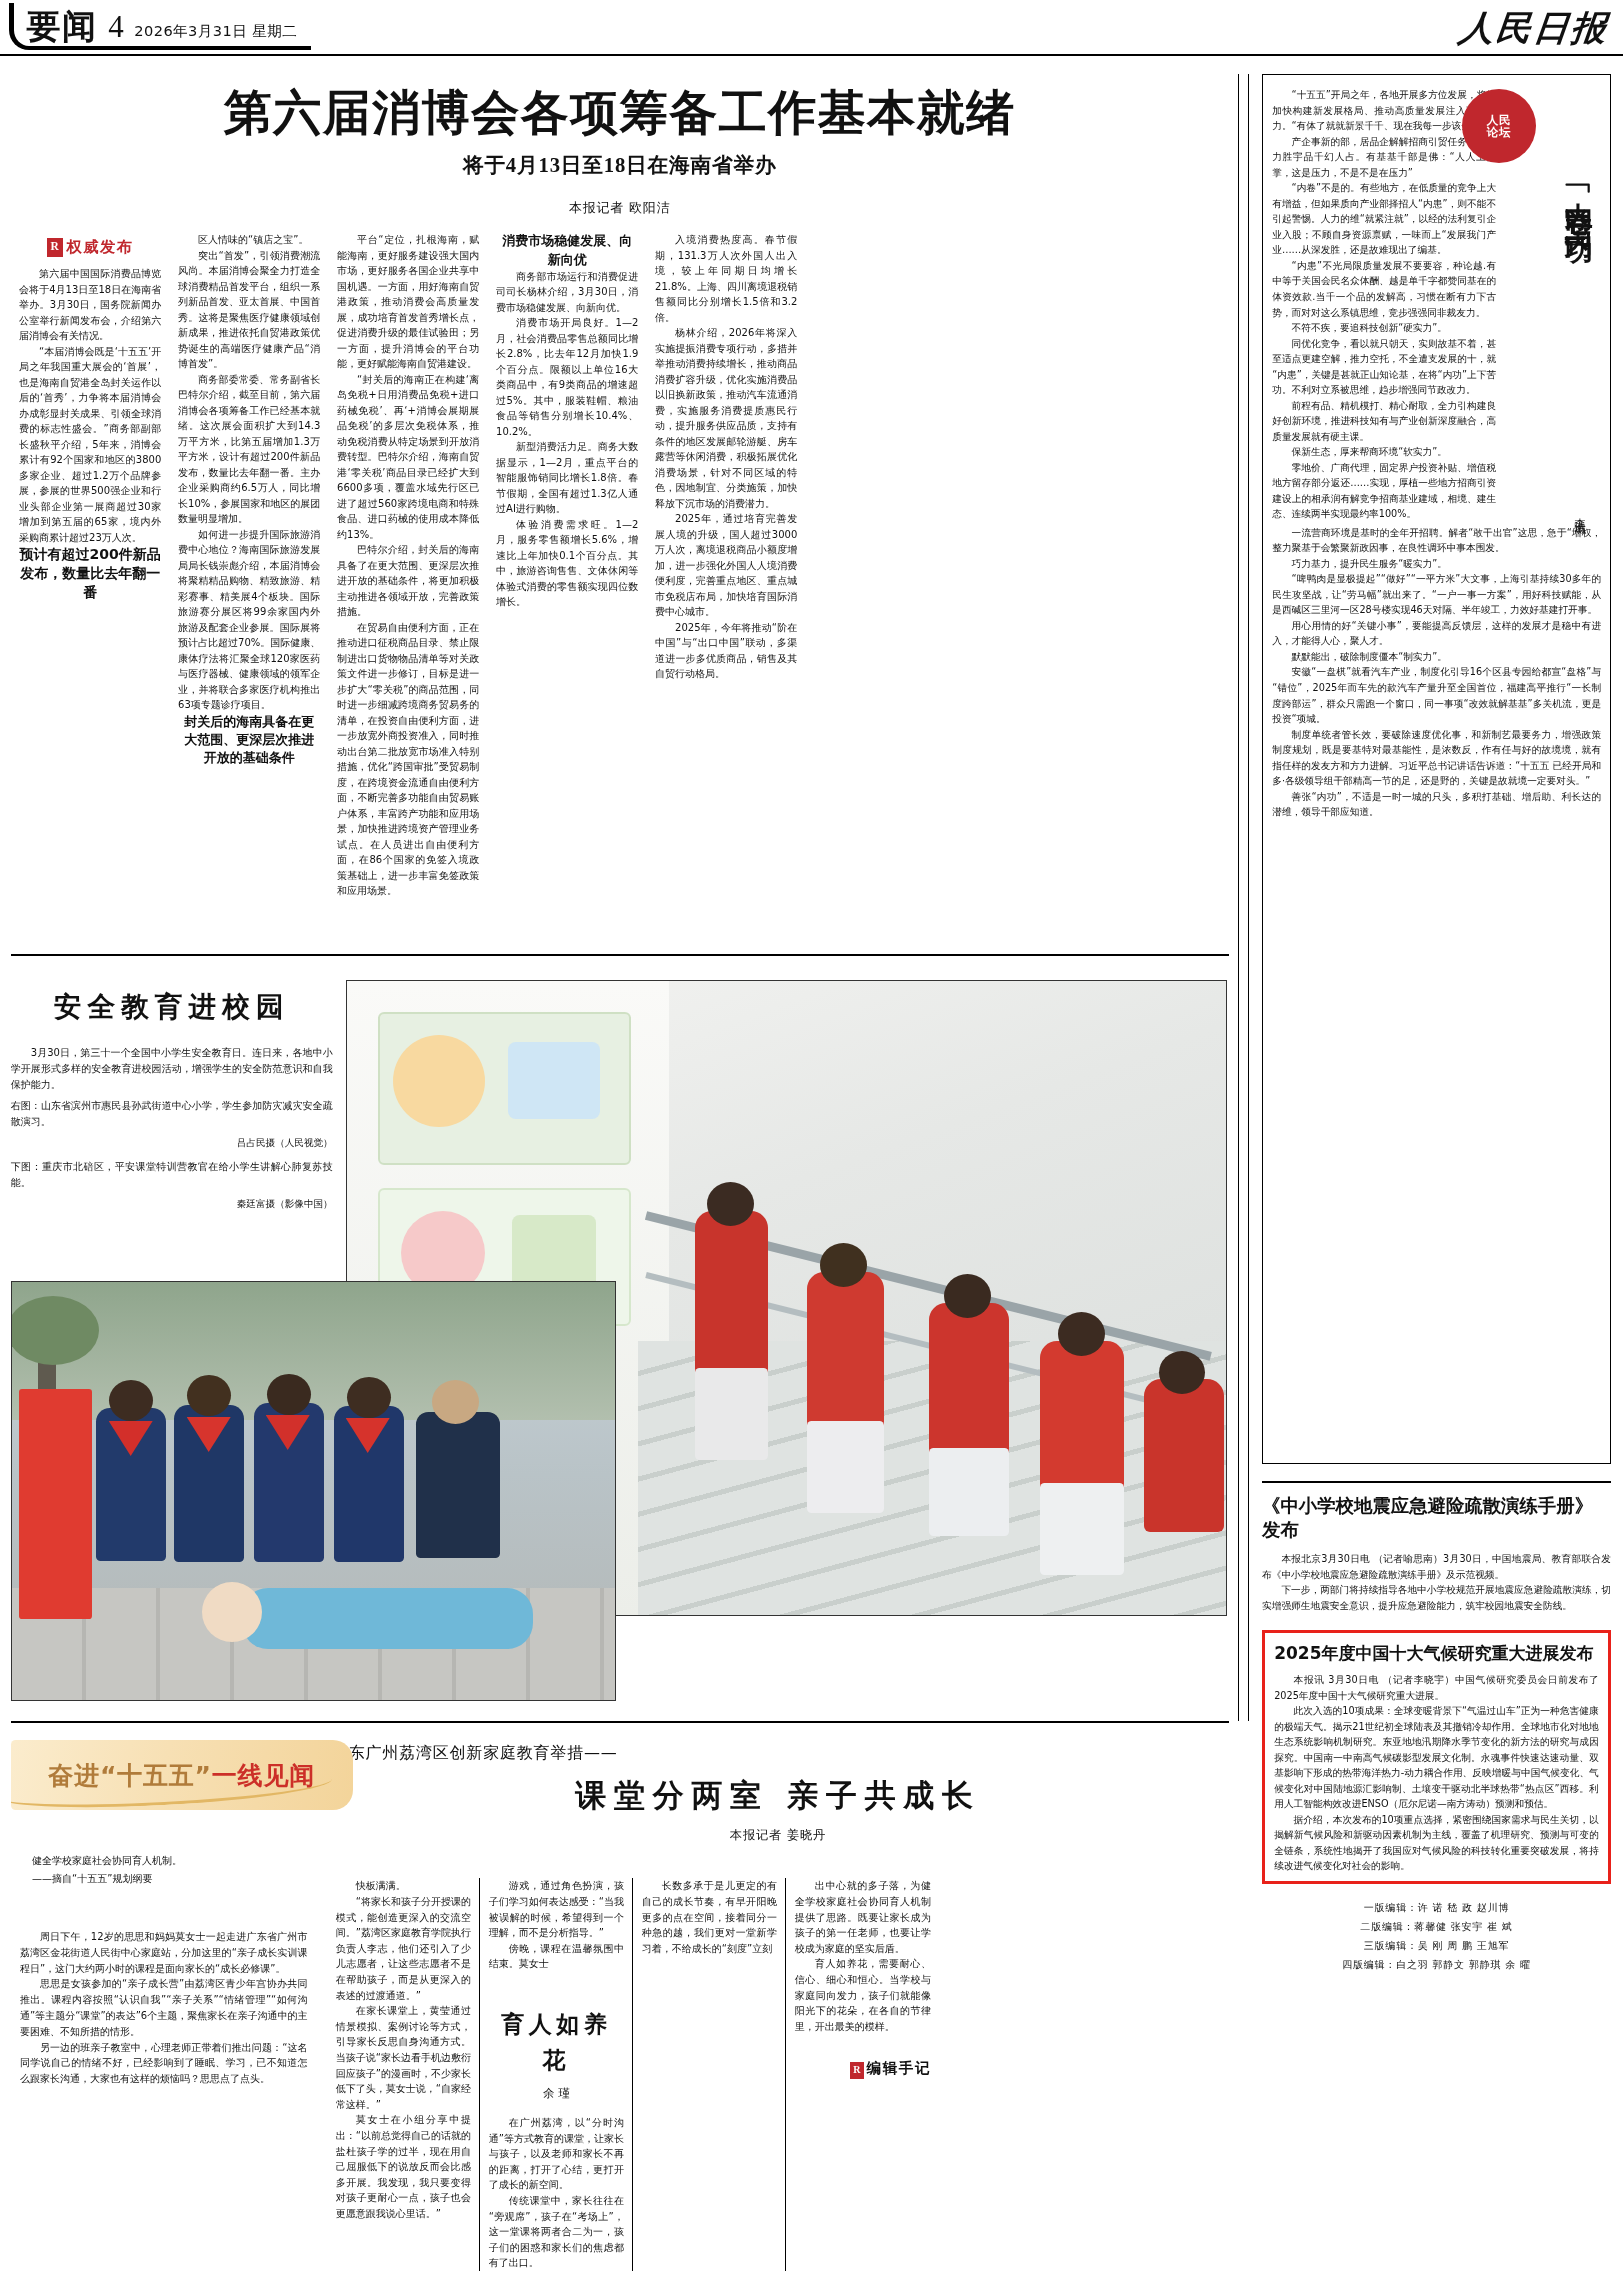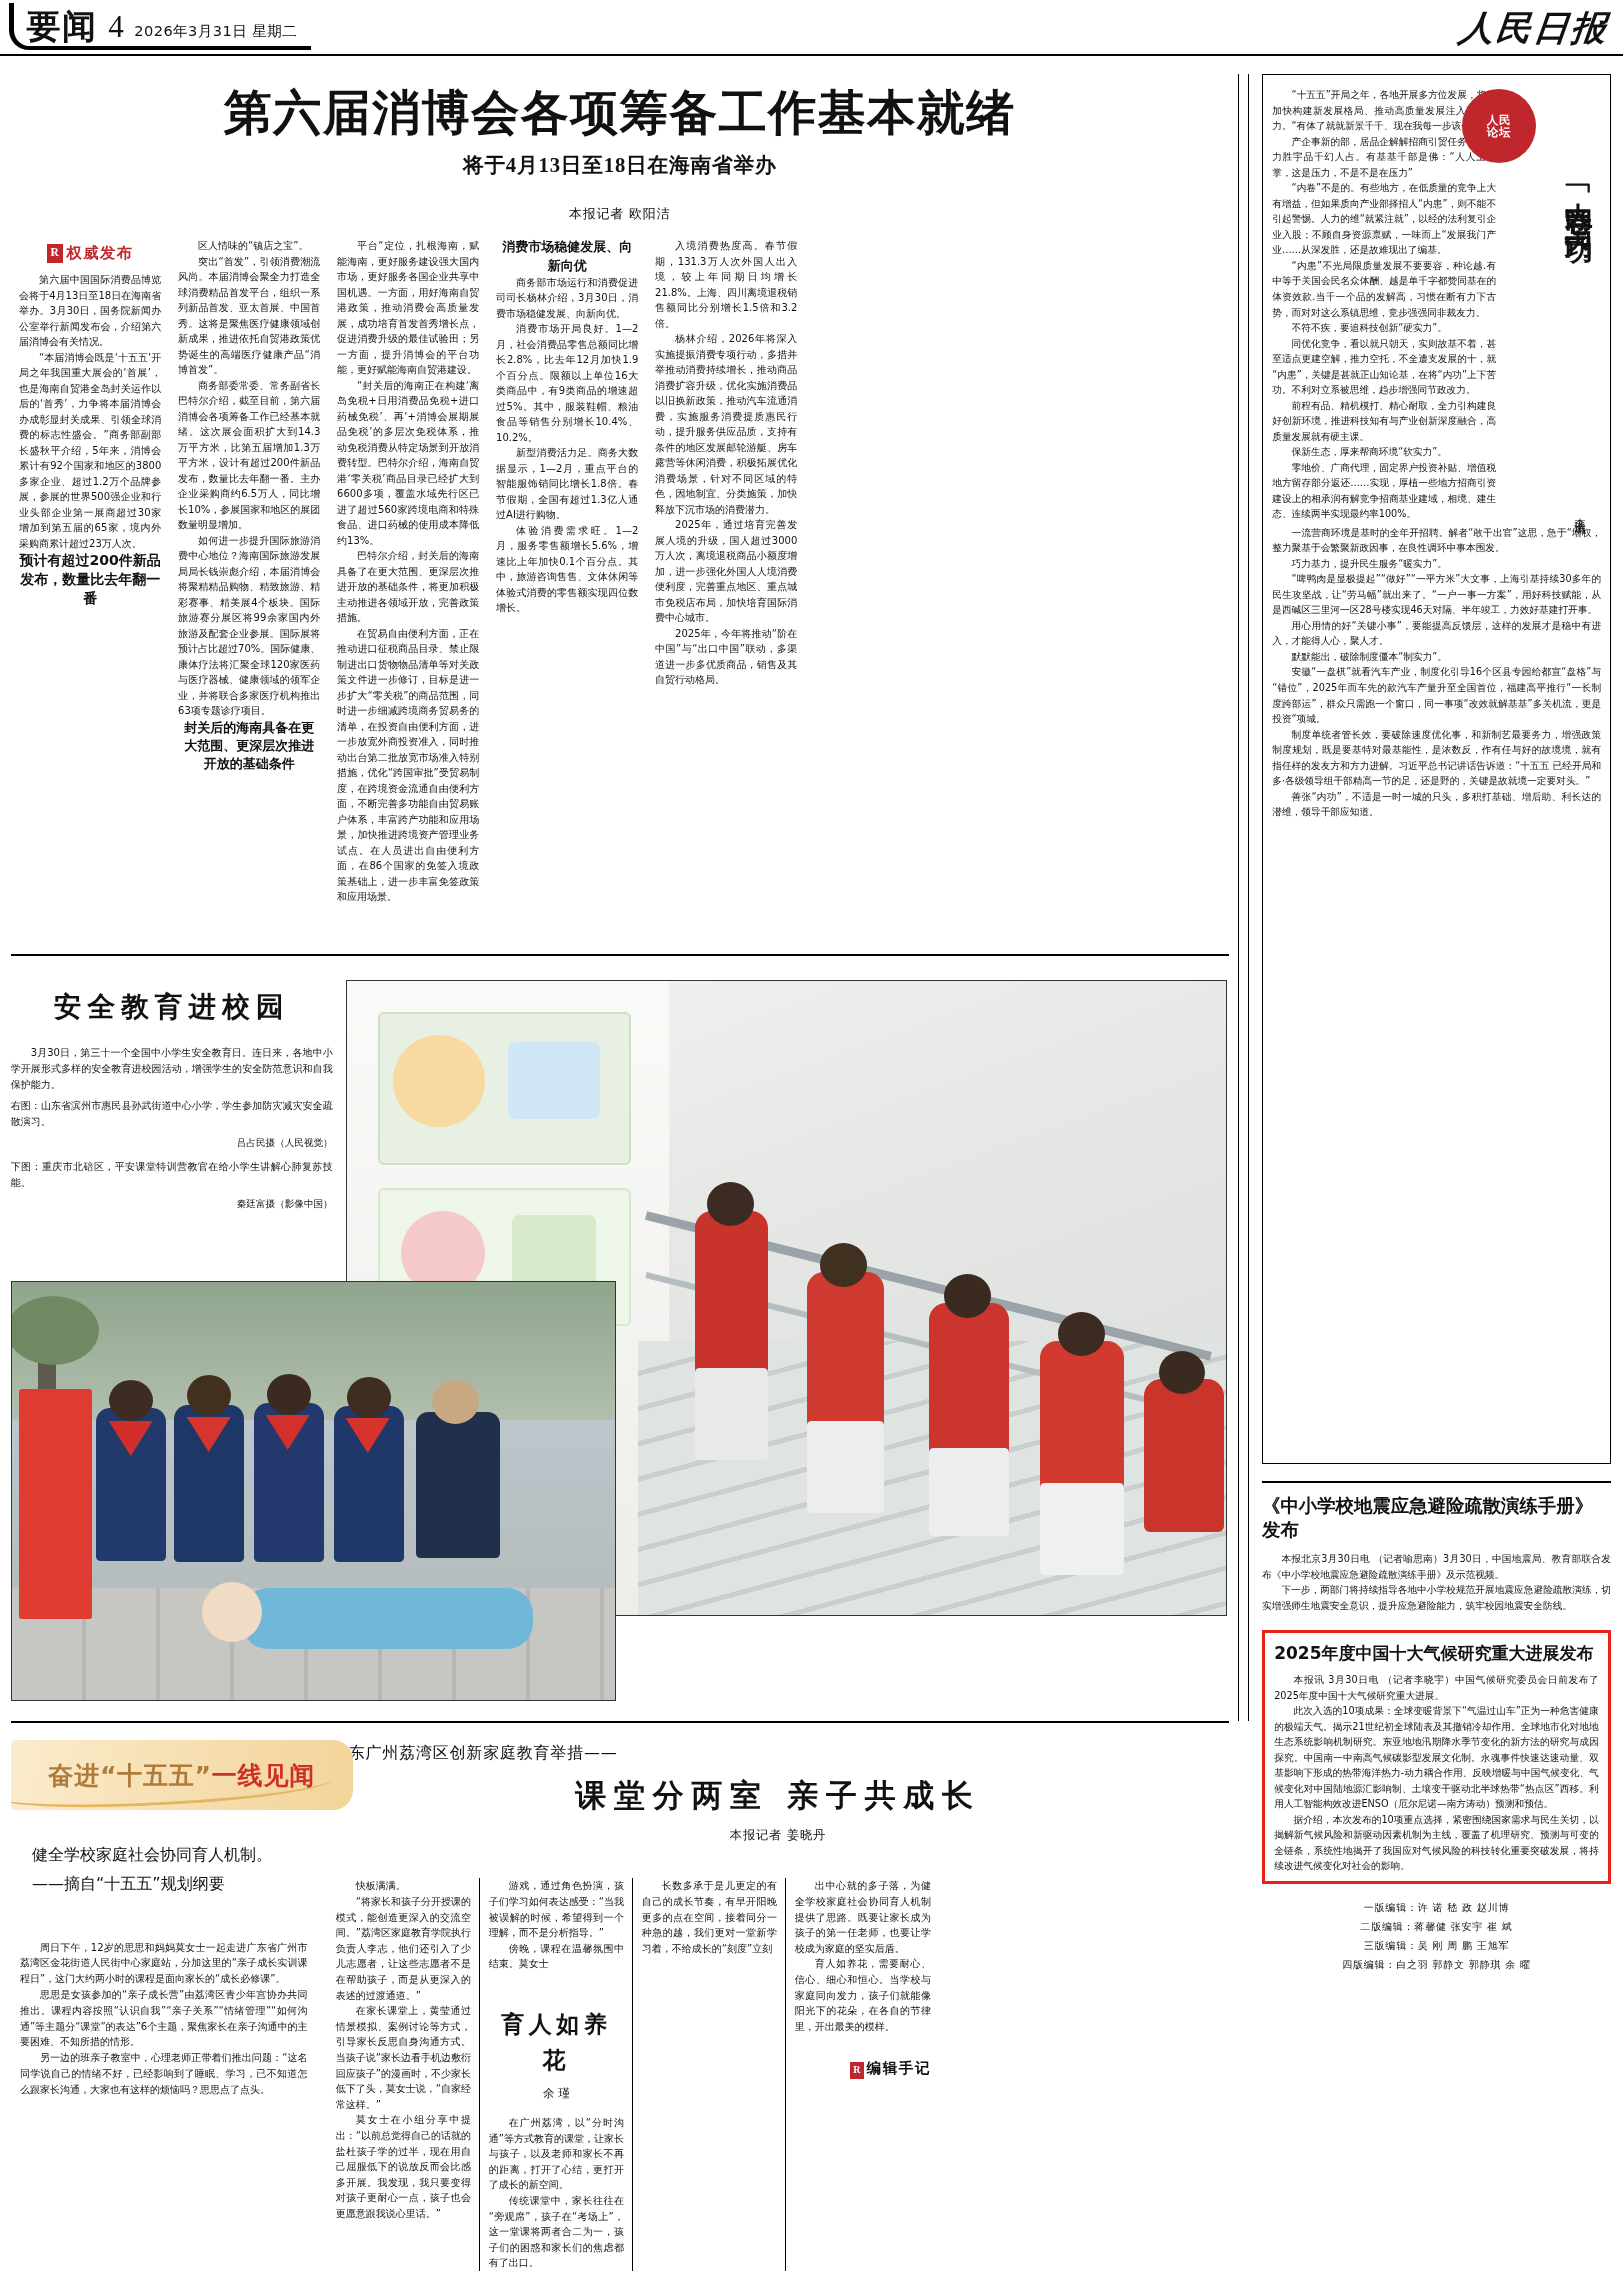--- a/index.html
+++ b/index.html
@@ -43,21 +43,21 @@
   .lead { position:absolute; left:0; top:0; width:942px; }
   .lead-title {
     font-size:48px; font-weight:bold; line-height:1.08;
     text-align:center; letter-spacing:1.5px; margin-top:17px;
     font-family:"DejaVu Sans","Liberation Sans",sans-serif;
   }
   .lead-sub {
     text-align:center; font-size:20.7px; font-weight:bold; margin-top:12.3px;
     font-family:"Liberation Serif",serif; letter-spacing:0.8px;
   }
-  .lead-byline { text-align:center; font-size:13px; margin-top:26px; letter-spacing:0.8px;}
+  .lead-byline { text-align:center; font-size:13px; margin-top:20px; letter-spacing:0.8px;}
 
   .lead-body { display:flex; gap:0; margin-top:13.8px; }
   .lc { width:157px; padding:0 8.4px; font-size:10px; line-height:1.55; text-align:justify; }
   .lc p { margin:0 0 0 0; text-indent:2em; }
 
   .badge-row { text-align:center; margin:3.1px 0 6.9px; }
   .badge-r {
     display:inline-block; background:#c0272d; color:#fff;
     font-weight:bold; font-size:11.5px; padding:0.8px 3.8px; margin-right:3.8px;
     font-family:"Liberation Serif",serif; vertical-align:middle;
@@ -303,21 +303,21 @@
   <div class="botleft" style="left:10.7px; top:1740px; width:1218px;">
     <div style="display:flex; gap:10.7px;">
 
       <div style="width:306px;">
         <div class="ribbon">
           <span class="swoosh"></span>
           <span class="ribbon-txt">
             <span class="rb-brown">奋进“十五五”</span><span class="rb-red">一线见闻</span>
           </span>
         </div>
-        <div style="margin-top:31px; padding:0 21.4px; font-size:16px; line-height:1.8;">
+        <div style="margin-top:42px; padding:0 21.4px; font-size:10px; line-height:1.8;">
           <div>健全学校家庭社会协同育人机制。</div>
           <div style="">——摘自“十五五”规划纲要</div>
         </div>
         <div style="margin-top:41px; padding:0 9.2px; font-size:10px; line-height:1.58; text-align:justify;">
           <p style="margin:0; text-indent:2em;">周日下午，12岁的思思和妈妈莫女士一起走进广东省广州市荔湾区金花街道人民街中心家庭站，分加这里的“亲子成长实训课程日”，这门大约两小时的课程是面向家长的“成长必修课”。</p>
           <p style="margin:0; text-indent:2em;">思思是女孩参加的“亲子成长营”由荔湾区青少年宫协办共同推出。课程内容按照“认识自我”“亲子关系”“情绪管理”“如何沟通”等主题分“课堂”的表达”6个主题，聚焦家长在亲子沟通中的主要困难、不知所措的情形。</p>
           <p style="margin:0; text-indent:2em;">另一边的班亲子教室中，心理老师正带着们推出问题：“这名同学说自己的情绪不好，已经影响到了睡眠、学习，已不知道怎么跟家长沟通，大家也有这样的烦恼吗？思思点了点头。</p>
         </div>
       </div>
 

